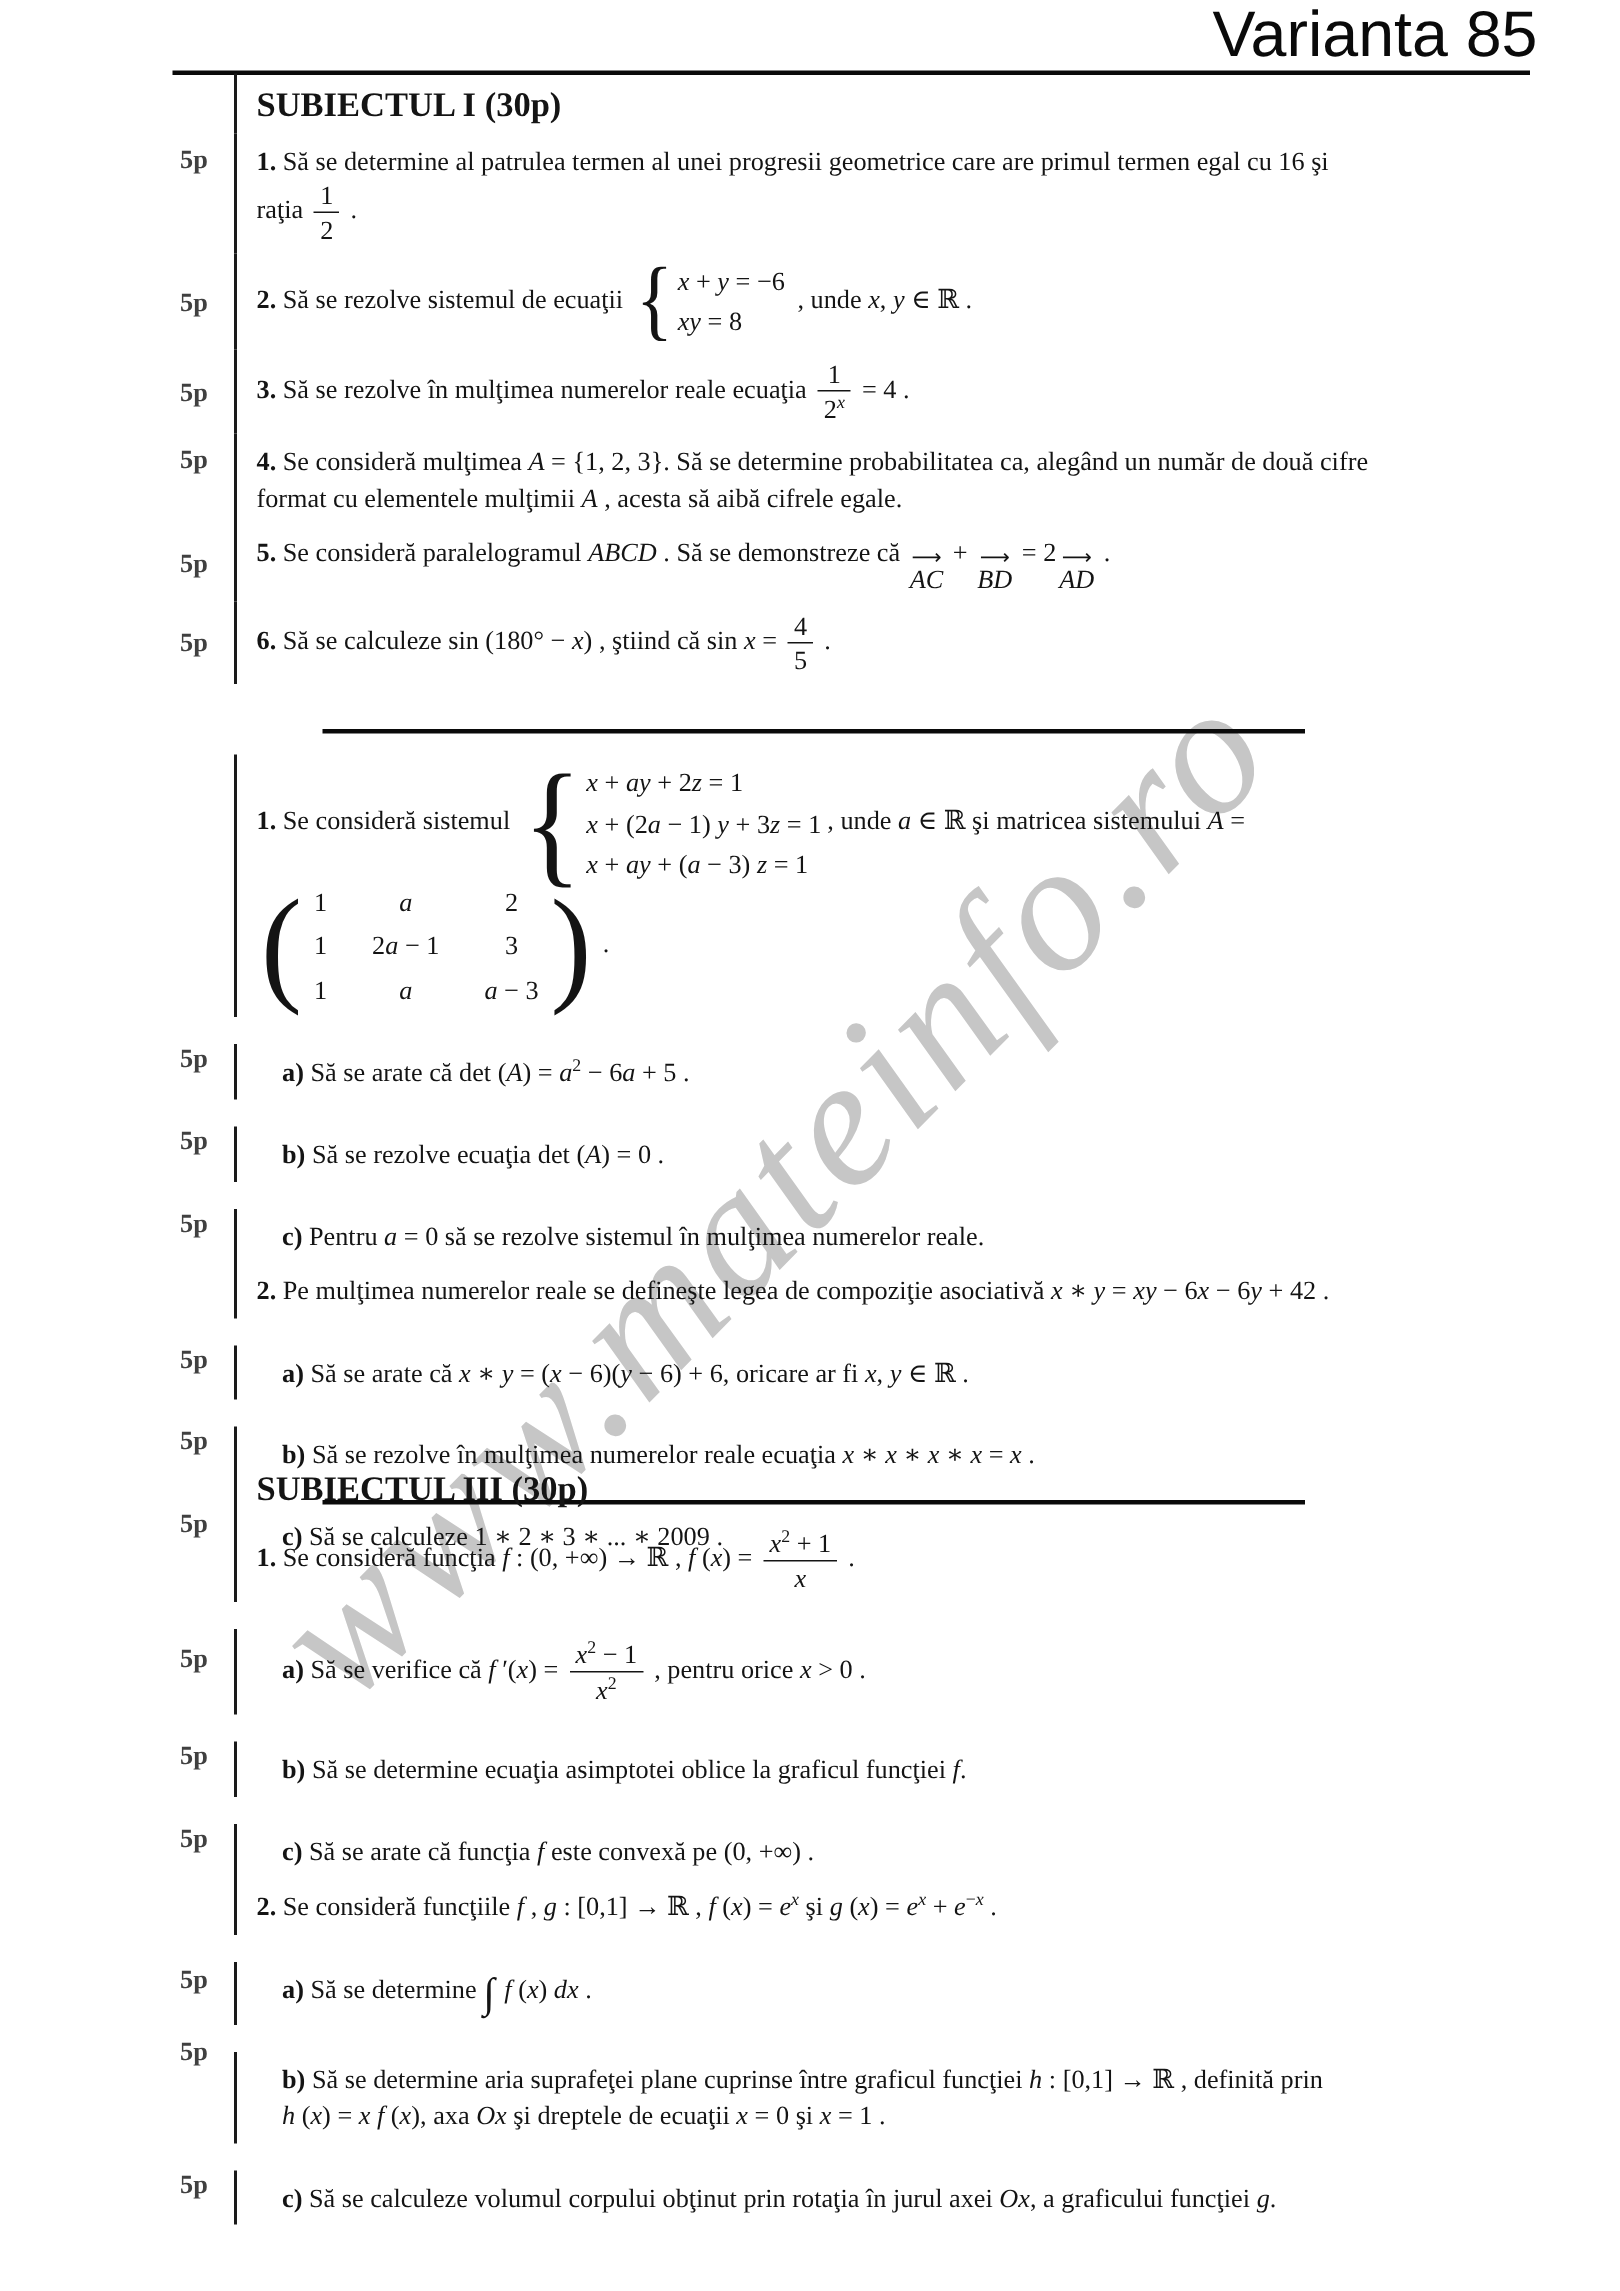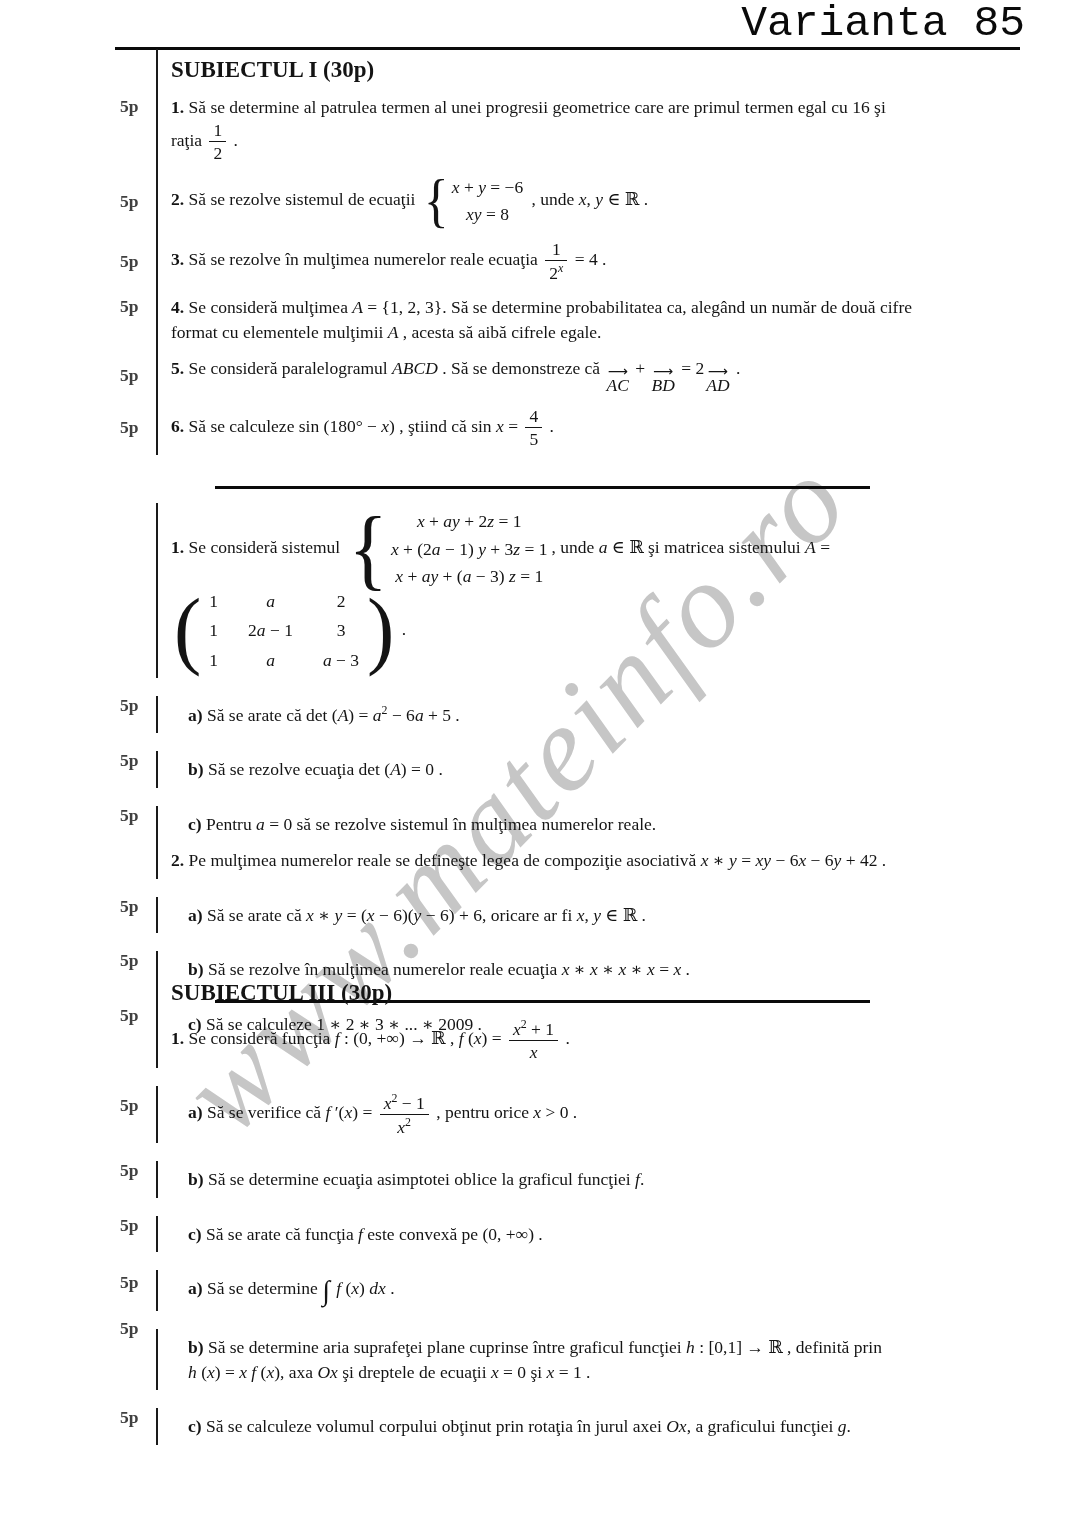--- a/index.html
+++ b/index.html
@@ -12,21 +12,21 @@
   
   .wm{
     position:absolute;left:515px;top:795px;z-index:0;white-space:nowrap;
     transform:translate(-50%,-50%) rotate(-45.5deg);
     font-style:italic;font-size:122px;letter-spacing:4px;color:#c6c6c6;
     font-family:"Liberation Serif","DejaVu Serif",serif;
   }
   
   .variant{
     position:absolute;top:0px;right:55px;z-index:2;
-    font-family:Liberation Mono, monospace;
+    font-family:Liberation Sans, sans-serif;
     font-size:43px;line-height:1.1;color:#0a0a0a;text-align:right;
   }
   .toprule{position:absolute;left:115px;top:47px;width:905px;height:2.5px;background:#0a0a0a;z-index:1;}
   .sep{position:absolute;left:215px;width:655px;height:2.5px;background:#0a0a0a;z-index:1;}
   .sep1{top:486px;}
   .sep2{top:1000px;}
   
   .sec{position:absolute;left:120px;width:925px;z-index:1;}
   .sec1{top:49px;}
   .sec2{top:503px;}
@@ -42,21 +42,21 @@
   .ind .body{padding-left:30px;margin-top:18px;}
   
   i{font-style:italic;}
   sup{font-size:0.68em;}
   .fr{display:inline-block;vertical-align:middle;text-align:center;line-height:1.15;margin:0 3px;}
   .fr .n{display:block;border-bottom:1.4px solid #141414;padding:0 4px 1px;}
   .fr .d{display:block;padding:1px 4px 0;}
   .cases{display:inline-flex;align-items:center;vertical-align:middle;margin:0 4px;}
   .cb{font-size:52px;line-height:0.9;transform:scaleY(1.15);font-weight:400;margin-right:3px;}
   .cases.c3 .cb{font-size:82px;transform:scaleY(1.12);}
-  .cl{display:inline-flex;flex-direction:column;align-items:center;row-gap:3px;}
+  .cl{display:inline-flex;flex-direction:column;row-gap:3px;}
   .mtx{display:inline-flex;align-items:center;vertical-align:middle;margin:0 3px;}
   .mb{font-size:82px;line-height:0.88;font-weight:300;transform:scaleY(1.05);}
   .mg{display:inline-grid;grid-template-columns:auto auto auto;column-gap:30px;row-gap:5px;justify-items:center;padding:0 8px;}
   .vec{display:inline-flex;flex-direction:column;align-items:center;line-height:1;vertical-align:-2px;margin:0 2px;}
   .va{font-size:0.8em;line-height:0.55;height:0.55em;font-family:"DejaVu Sans",sans-serif;}
   .vb{line-height:1.05;}
   .int{font-size:1.6em;line-height:1;vertical-align:-0.22em;margin-right:2px;}
 </style>
 </head>
 <body>
@@ -188,20 +188,24 @@
       <div class="body"><b>a)</b> Să se verifice că <i>f</i> ′(<i>x</i>) = <span class="fr"><span class="n"><i>x</i><sup>2</sup> − 1</span><span class="d"><i>x</i><sup>2</sup></span></span> , pentru orice <i>x</i> &gt; 0 .</div>
     </div>
     <div class="row ind">
       <div class="pts">5p</div>
       <div class="body"><b>b)</b> Să se determine ecuaţia asimptotei oblice la graficul funcţiei <i>f</i>.</div>
     </div>
     <div class="row ind">
       <div class="pts">5p</div>
       <div class="body"><b>c)</b> Să se arate că funcţia <i>f</i> este convexă pe (0, +∞) .</div>
     </div>
+    <div class="row">
+      <div class="pts"></div>
+      <div class="body"><b>2.</b> Se consideră funcţiile <i>f</i> , <i>g</i> : [0,1] → ℝ , <i>f</i> (<i>x</i>) = <i>e</i><sup><i>x</i></sup> şi <i>g</i> (<i>x</i>) = <i>e</i><sup><i>x</i></sup> + <i>e</i><sup>−<i>x</i></sup> .</div>
+    </div>
     <div class="row ind">
       <div class="pts">5p</div>
       <div class="body"><b>a)</b> Să se determine <span class="int">∫</span> <i>f</i> (<i>x</i>) <i>dx</i> .</div>
     </div>
     <div class="row top ind">
       <div class="pts">5p</div>
       <div class="body"><b>b)</b> Să se determine aria suprafeţei plane cuprinse între graficul funcţiei <i>h</i> : [0,1] → ℝ , definită prin<br><i>h</i> (<i>x</i>) = <i>x f</i> (<i>x</i>), axa <i>Ox</i> şi dreptele de ecuaţii <i>x</i> = 0 şi <i>x</i> = 1 .</div>
     </div>
     <div class="row ind">
       <div class="pts">5p</div>

